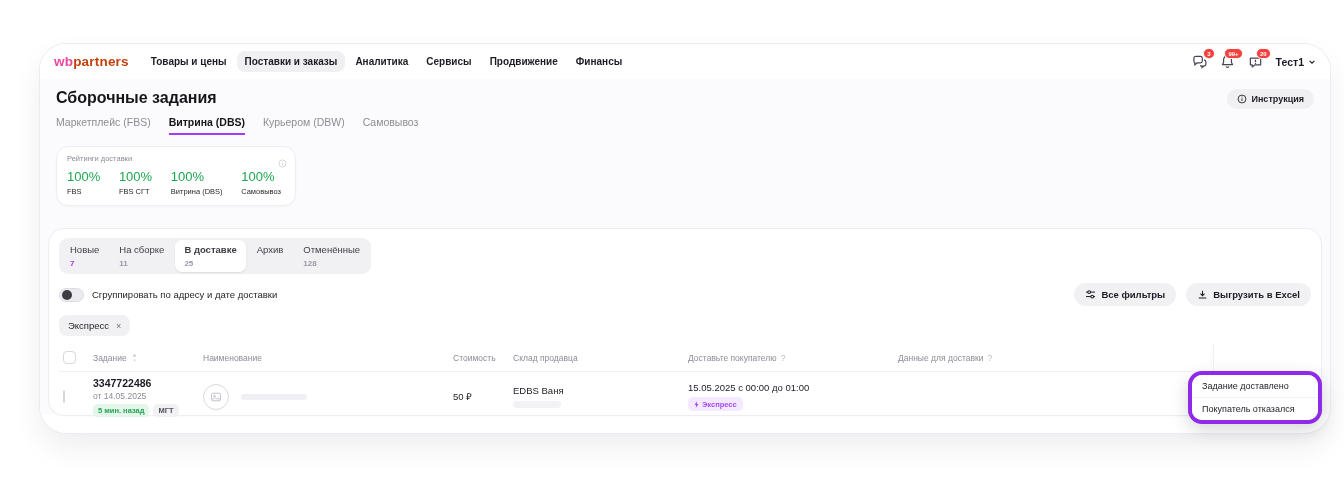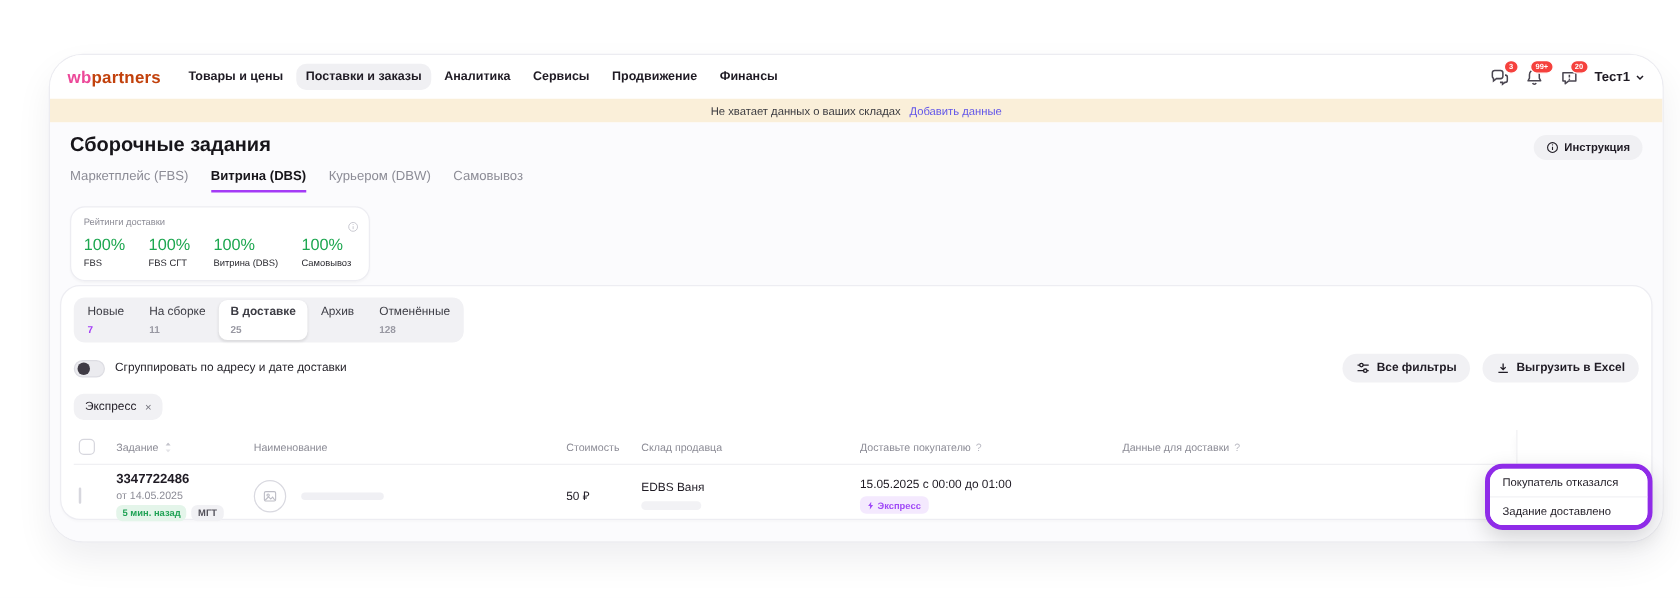--- a/index.html
+++ b/index.html
@@ -145,24 +145,20 @@
         </div>
         <div class="account">
           <span>Тест1</span>
           <svg class="chev" viewBox="0 0 10 10" fill="none" stroke="currentColor" stroke-width="1.5">
               <path d="M2 3.5 5 6.5 8 3.5"></path>
             </svg>
         </div>
       </div>
     </header>
 
-    <div class="banner">
-      <span>Не хватает данных о ваших складах</span>
-      <span class="banner-link">Добавить данные</span>
-    </div>
 
     <div class="content">
       <div class="page-head">
         <h1 class="page-title">Сборочные задания</h1>
         <div class="instruction-btn">
           <svg viewBox="0 0 16 16" width="10" height="10" fill="none" stroke="currentColor" stroke-width="1.4">
               <circle cx="8" cy="8" r="6.3"></circle>
               <line x1="8" y1="7" x2="8" y2="11.2"></line>
               <circle cx="8" cy="4.6" r="0.8" fill="currentColor" stroke="none"></circle>
             </svg>
@@ -335,16 +331,16 @@
                 <path d="M2.5 4.2h11v7h-6l-3 2.4v-2.4h-2z" stroke-linejoin="round"></path>
               </svg>
           </span>
           <span class="kebab">⋮</span>
         </div>
       </div>
     </div>
   </div>
 
   <div class="ctx-menu">
+    <div class="ctx-item">Задание доставлено</div>
     <div class="ctx-item">Покупатель отказался</div>
-    <div class="ctx-item">Задание доставлено</div>
   </div>
 </div>
 
 </body></html>

